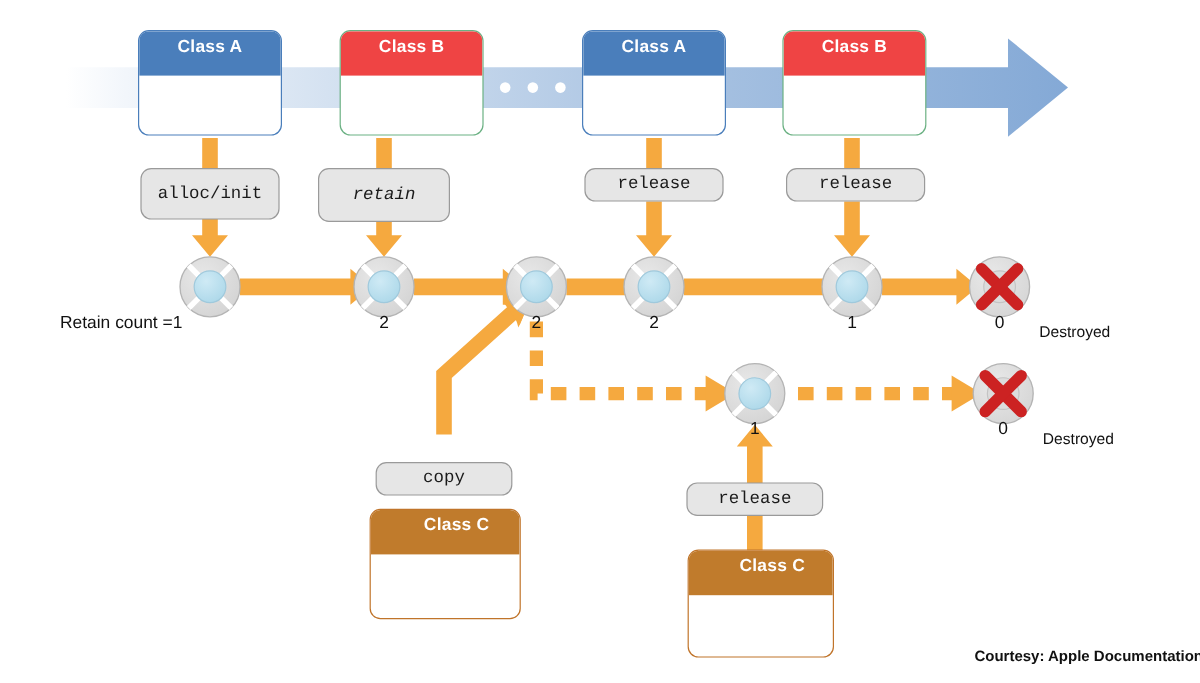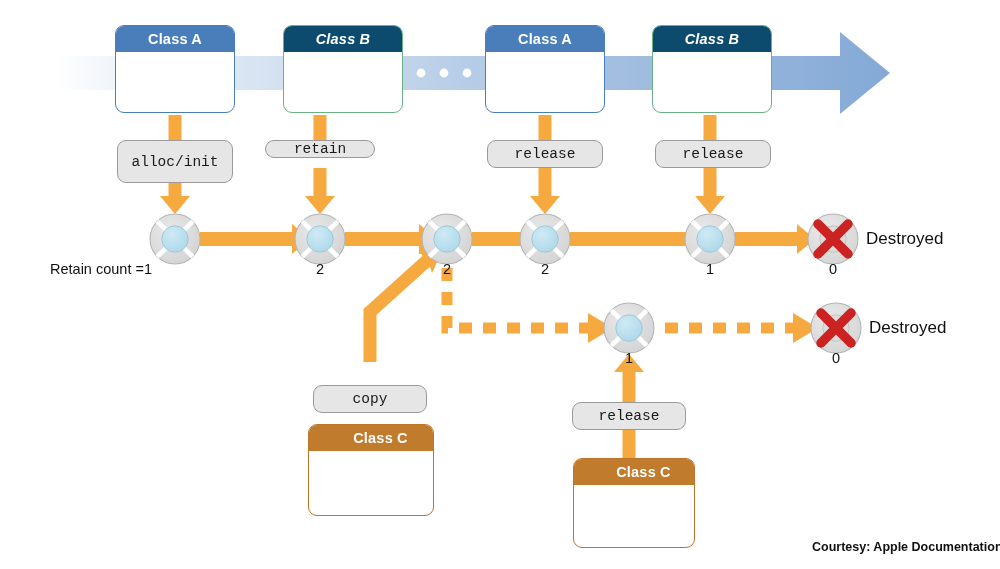--- a/index.html
+++ b/index.html
@@ -3,40 +3,40 @@
 <meta charset="utf-8">
 <style>
   html,body{margin:0;padding:0;background:#ffffff;}
   body{width:1000px;height:569px;position:relative;overflow:hidden;
        font-family:"Liberation Sans","DejaVu Sans",sans-serif;}
   #stage{position:absolute;left:0;top:0;width:1000px;height:569px;}
   #svgroot{position:absolute;left:0;top:0;width:1000px;height:569px;}
 
   .cls-box{position:absolute;border-radius:9px;box-sizing:border-box;
            background:#ffffff;overflow:hidden;}
-  .cls-box .hdr{height:26px;line-height:26px;text-align:center;
+  .cls-box .hdr{height:37px;line-height:26px;text-align:center;
                 color:#ffffff;font-weight:bold;font-size:14.5px;
                 letter-spacing:.2px;}
   .cls-box.blue{border:1.6px solid #4a7ebb;}
   .cls-box.blue .hdr{background:#4a7ebb;}
   .cls-box.green{border:1.6px solid #6bb183;}
-  .cls-box.green .hdr{background:#0c4a6e;font-style:italic;}
+  .cls-box.green .hdr{background:#ef4444;}
   .cls-box.orange{border:1.6px solid #c0742a;}
   .cls-box.orange .hdr{background:#c07b2c;padding-left:19px;}
 
   .pill{position:absolute;background:#e6e6e6;border:1.3px solid #9a9a9a;
         border-radius:9px;box-sizing:border-box;text-align:center;
         font-family:"Liberation Mono","DejaVu Sans Mono",monospace;
         font-size:14.5px;color:#1a1a1a;display:flex;align-items:center;
         justify-content:center;}
 
   .count{position:absolute;font-size:14.5px;color:#111;
          text-align:center;white-space:nowrap;}
   .count.left{text-align:left;}
-  .destroyed-lbl{position:absolute;font-size:17px;color:#111;white-space:nowrap;}
+  .destroyed-lbl{position:absolute;font-size:13px;color:#111;white-space:nowrap;margin-top:40px;}
   .credit{position:absolute;font-size:12.5px;font-weight:bold;color:#111;
           white-space:nowrap;}
 </style>
 </head>
 <body>
 
 <div id="stage">
 
   <svg id="svgroot" viewBox="0 0 1000 569">
     <defs>
@@ -171,21 +171,21 @@
     <div class="hdr">Class B</div>
   </div>
   <div class="cls-box blue" style="left:485px;top:25px;width:120px;height:88px;">
     <div class="hdr">Class A</div>
   </div>
   <div class="cls-box green" style="left:652px;top:25px;width:120px;height:88px;">
     <div class="hdr">Class B</div>
   </div>
 
   <div class="pill" style="left:117px;top:140px;width:116px;height:43px;">alloc/init</div>
-  <div class="pill" style="left:265px;top:140px;width:110px;height:18px;">retain</div>
+  <div class="pill" style="left:265px;top:140px;width:110px;height:45px;font-style:italic;">retain</div>
   <div class="pill" style="left:487px;top:140px;width:116px;height:28px;">release</div>
   <div class="pill" style="left:655px;top:140px;width:116px;height:28px;">release</div>
 
   <div class="count left" style="left:50px;top:261px;width:200px;">Retain count =1</div>
   <div class="count" style="left:290px;top:261px;width:60px;">2</div>
   <div class="count" style="left:417px;top:261px;width:60px;">2</div>
   <div class="count" style="left:515px;top:261px;width:60px;">2</div>
   <div class="count" style="left:680px;top:261px;width:60px;">1</div>
   <div class="count" style="left:803px;top:261px;width:60px;">0</div>
   <div class="destroyed-lbl" style="left:866px;top:229px;">Destroyed</div>

